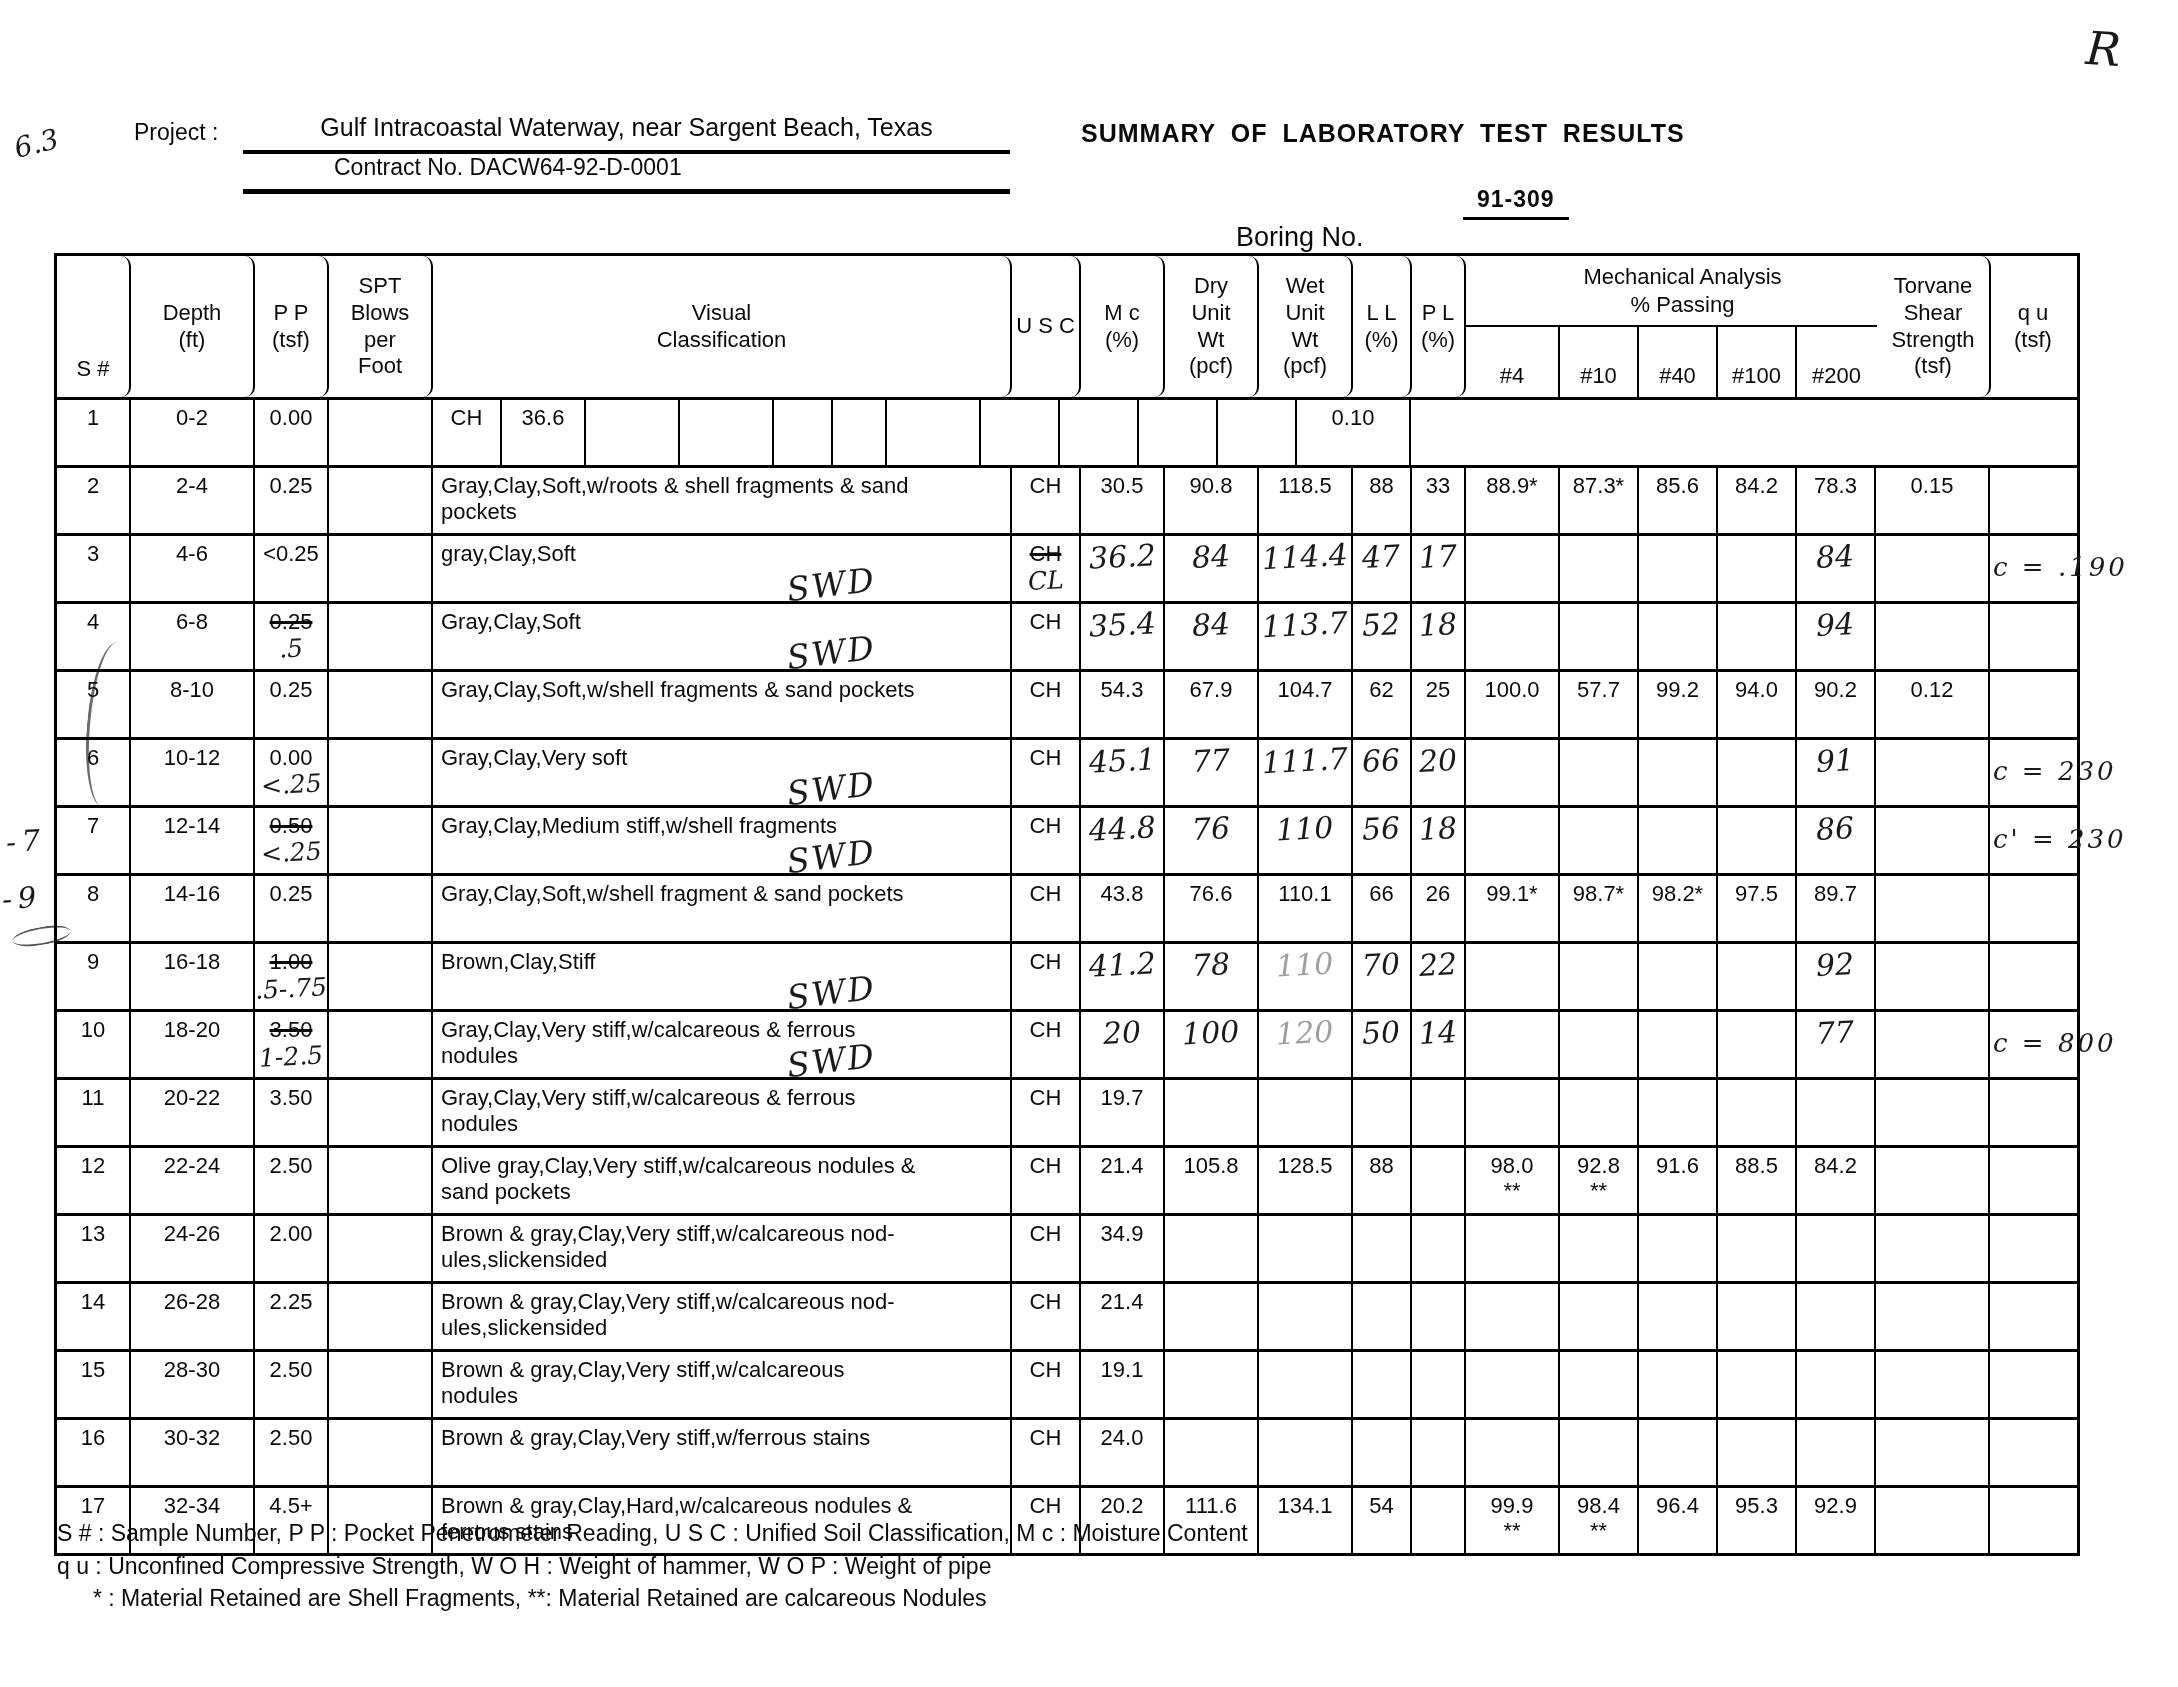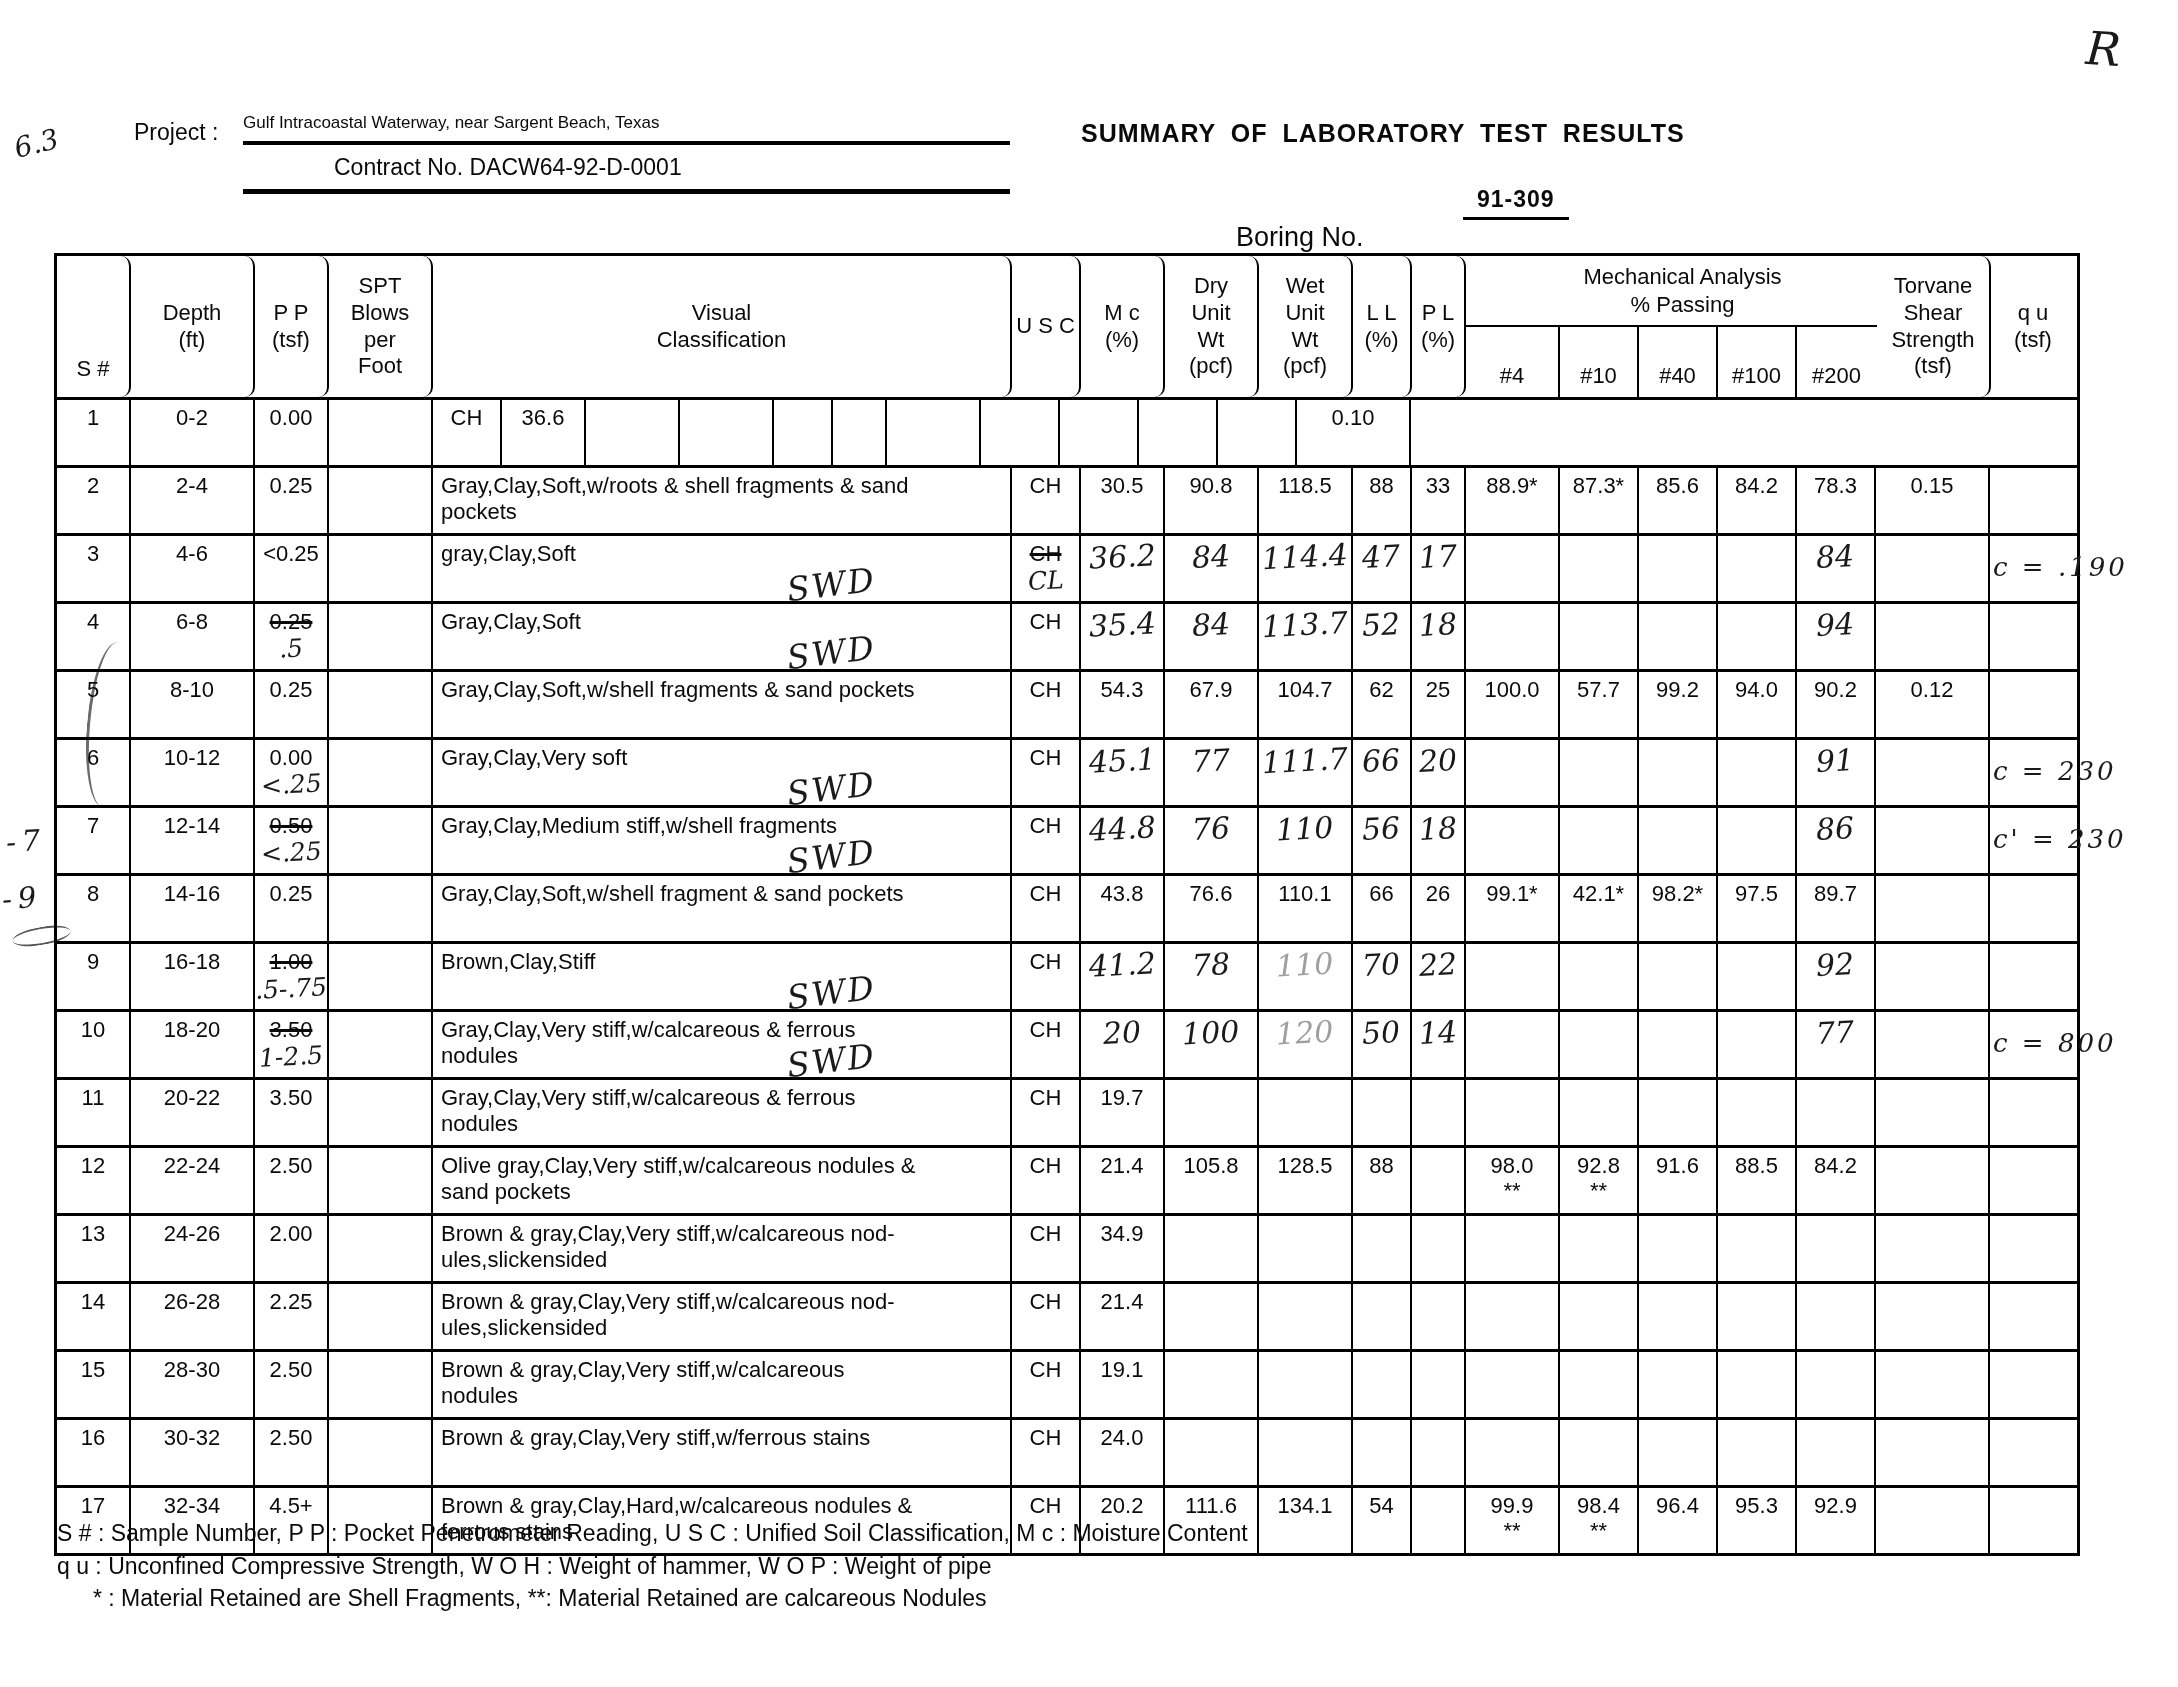--- a/index.html
+++ b/index.html
@@ -9,22 +9,22 @@
   
   .hw{font-family:"DejaVu Serif",serif;font-style:italic;color:#1a1a1a;}
   .hwnum{font-size:30px;display:inline-block;transform:rotate(-3deg);line-height:1.05;}
   .sub{display:block;font-size:22px;line-height:1.1;}
   .sub.hwnum{font-size:25px;}
   .struck{text-decoration:line-through;text-decoration-thickness:2.5px;}
   .faint{color:#9f9f9f;}
 
   
   .project-label{position:absolute;left:134px;top:119px;font-size:23px;}
-  .project-name{position:absolute;left:243px;top:113px;width:767px;
-                font-size:17px;border-bottom:4px solid #000;padding-bottom:8px;}
+  .project-name{position:absolute;left:243px;top:113px;width:767px;text-align:center;
+                font-size:25px;border-bottom:4px solid #000;padding-bottom:8px;}
   .contract{position:absolute;left:243px;top:152px;width:767px;font-size:23px;
             border-bottom:5px solid #000;padding:2px 0 8px 91px;box-sizing:border-box;}
   .doc-title{position:absolute;left:1081px;top:119px;font-size:25px;font-weight:bold;
              letter-spacing:1px;word-spacing:7px;}
   .boring-label{position:absolute;left:1236px;top:190px;font-size:27px;margin-top:32px;}
   .boring-no{position:absolute;left:1463px;top:186px;font-size:23px;font-weight:bold;
              border-bottom:3px solid #000;padding:0 14px 4px 14px;letter-spacing:1px;}
 
   
   .corner-r{position:absolute;right:57px;top:22px;font-size:46px;transform:rotate(4deg);}
@@ -509,21 +509,21 @@
           <div class="cell c-ll">
             <span class="v">66</span>
           </div>
           <div class="cell c-pl">
             <span class="v">26</span>
           </div>
           <div class="cell c-p4">
             <span class="v">99.1*</span>
           </div>
           <div class="cell c-p10">
-            <span class="v">42.1*</span>
+            <span class="v">98.7*</span>
           </div>
           <div class="cell c-p40">
             <span class="v">98.2*</span>
           </div>
           <div class="cell c-p100">
             <span class="v">97.5</span>
           </div>
           <div class="cell c-p200">
             <span class="v">89.7</span>
           </div>

